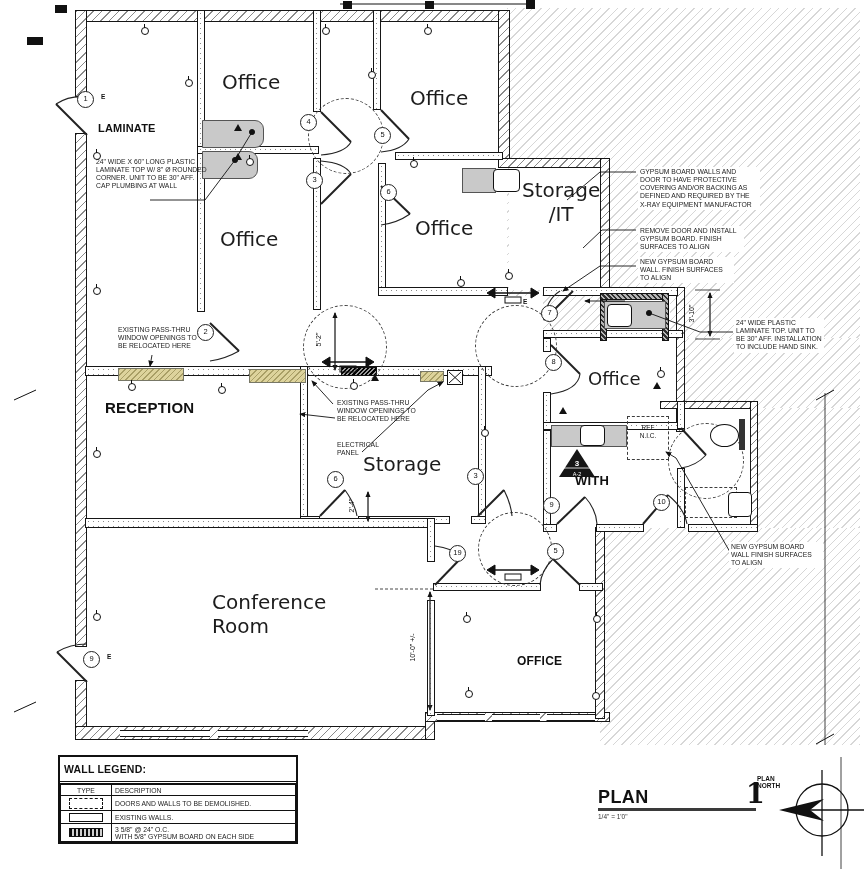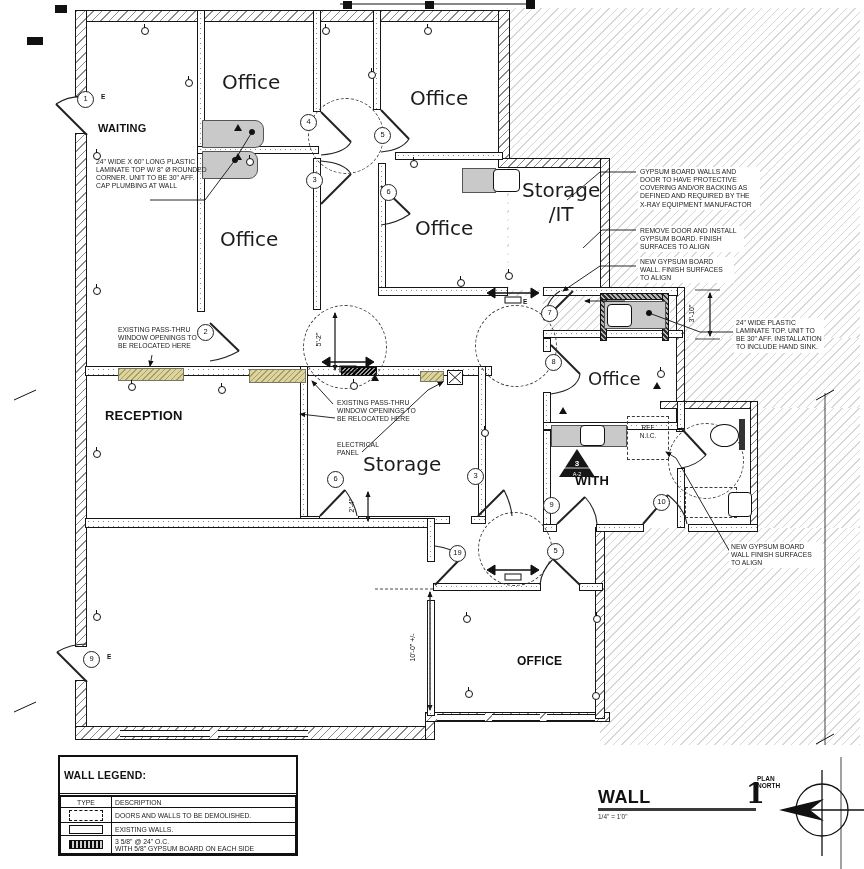--- a/index.html
+++ b/index.html
@@ -36,21 +36,21 @@
   .onhatch{background:#fff;padding:1px 2px}
   .dim{position:absolute;z-index:8;font-size:7px;white-space:nowrap;transform:rotate(-90deg);transform-origin:center}
   .elab{position:absolute;z-index:8;font-size:6.5px;font-weight:bold}
   .ref{position:absolute;z-index:8;font-size:6.5px;line-height:1.25;text-align:center}
   .outlet{position:absolute;z-index:6;width:6px;height:6px;border:1px solid #111;border-radius:50%;background:#fff}
   .outlet::after{content:"";position:absolute;left:1.6px;top:-4px;width:1px;height:4px;background:#111}
   .jack{position:absolute;z-index:6;width:0;height:0;border-left:4px solid transparent;border-right:4px solid transparent;border-bottom:7px solid #111}
   .overlay{position:absolute;left:0;top:0;z-index:7;pointer-events:none}
   
   .legend{position:absolute;left:58px;top:755px;width:236px;border:2px solid #111;background:#fff;z-index:9}
-  .legend-title{border-bottom:3px double #111;font-weight:bold;font-size:10.5px;padding:12px 4px;letter-spacing:.2px}
+  .legend-title{border-bottom:3px double #111;font-weight:bold;font-size:10.5px;padding:6px 4px;letter-spacing:.2px}
   .legend table{border-collapse:collapse;width:100%;font-size:6.8px}
   .legend td,.legend th{border:1px solid #111;padding:1.5px 3px;text-align:left;font-weight:normal;color:#222}
   .legend .ct{width:44px;text-align:center}
   .sw{width:34px;height:9px;margin:0 auto;box-sizing:border-box}
   .sw-demo{border:1.6px dashed #111;height:11px}
   .sw-exist{border:1px solid #111;background-image:radial-gradient(circle,#777 .5px,transparent .7px);background-size:4px 4px}
   .sw-new{border:1px solid #111;background:#888;background-image:repeating-linear-gradient(90deg,#0a0a0a 0 2px,#cfcfcf 2px 4px)}
   
   .plan-title{position:absolute;left:598px;top:787px;font-size:18px;font-weight:bold;letter-spacing:.4px;z-index:9}
   .plan-underline{position:absolute;left:598px;top:808px;width:158px;height:2.6px;background:#3a3a3a;z-index:9}
@@ -308,31 +308,35 @@
     </g>
     <g fill="#111">
       <rect x="55" y="5" width="12" height="8"></rect>
         <rect x="27" y="37" width="16" height="8"></rect>
       <rect x="343" y="1" width="9" height="8"></rect>
         <rect x="425" y="1" width="9" height="8"></rect>
         <rect x="526" y="0" width="9" height="9"></rect>
     </g>
   </svg>
 
-  <div class="lbl-caps" style="left:98px;top:122px">WAITING</div>
-  <div class="lbl-caps" style="left:105px;top:408px;font-size:13px">RECEPTION</div>
+  <div class="lbl-caps" style="left:98px;top:122px">LAMINATE</div>
+  <div class="lbl-caps" style="left:105px;top:399px;font-size:15px">RECEPTION</div>
   <div class="lbl-script" style="left:222px;top:70px">Office</div>
   <div class="lbl-script" style="left:220px;top:227px">Office</div>
   <div class="lbl-script" style="left:410px;top:86px">Office</div>
   <div class="lbl-script" style="left:415px;top:216px">Office</div>
   <div class="lbl-script" style="left:588px;top:368px;font-size:18px">Office</div>
   <div class="lbl-script" style="left:363px;top:452px">Storage</div>
   <div class="lbl-script" style="left:522px;top:178px;text-align:center">
     <div>Storage</div>
     <div>/IT</div>
+  </div>
+  <div class="lbl-script" style="left:212px;top:590px">
+    <div>Conference</div>
+    <div>Room</div>
   </div>
   <div class="lbl-caps" style="left:517px;top:654px;font-size:12px">OFFICE</div>
   <div class="lbl-caps" style="left:575px;top:473px;font-size:13px">WITH</div>
 
   <div class="note" style="left:96px;top:158px;width:112px">24" WIDE x 60" LONG PLASTIC LAMINATE TOP w/ 8" ø ROUNDED CORNER. UNIT TO BE 30" AFF. CAP PLUMBING AT WALL</div>
   <div class="note" style="left:118px;top:326px;width:82px">EXISTING PASS-THRU WINDOW OPENINGS TO BE RELOCATED HERE</div>
   <div class="note" style="left:337px;top:399px;width:82px">EXISTING PASS-THRU WINDOW OPENINGS TO BE RELOCATED HERE</div>
   <div class="note" style="left:337px;top:441px;width:52px">ELECTRICAL PANEL</div>
   <div class="note onhatch" style="left:638px;top:167px;width:118px">GYPSUM BOARD WALLS AND DOOR TO HAVE PROTECTIVE COVERING AND/OR BACKING AS DEFINED AND REQUIRED BY THE X-RAY EQUIPMENT MANUFACTOR</div>
   <div class="note onhatch" style="left:638px;top:226px;width:102px">REMOVE DOOR AND INSTALL GYPSUM BOARD. FINISH SURFACES TO ALIGN</div>
@@ -395,19 +399,19 @@
             </td>
         <td>
           <div>3 5/8" @ 24" O.C.</div>
           <div>WITH  5/8" GYPSUM BOARD ON EACH SIDE</div>
         </td>
       </tr>
     </tbody>
       </table>
   </div>
 
-  <div class="plan-title">WALL</div>
+  <div class="plan-title">PLAN</div>
   <div class="plan-underline"></div>
   <div class="plan-scale">1/4" = 1'0"</div>
   <div class="sheet-num">1</div>
   <div class="north-label">PLAN NORTH</div>
 
 </div>
 
 </body></html>

